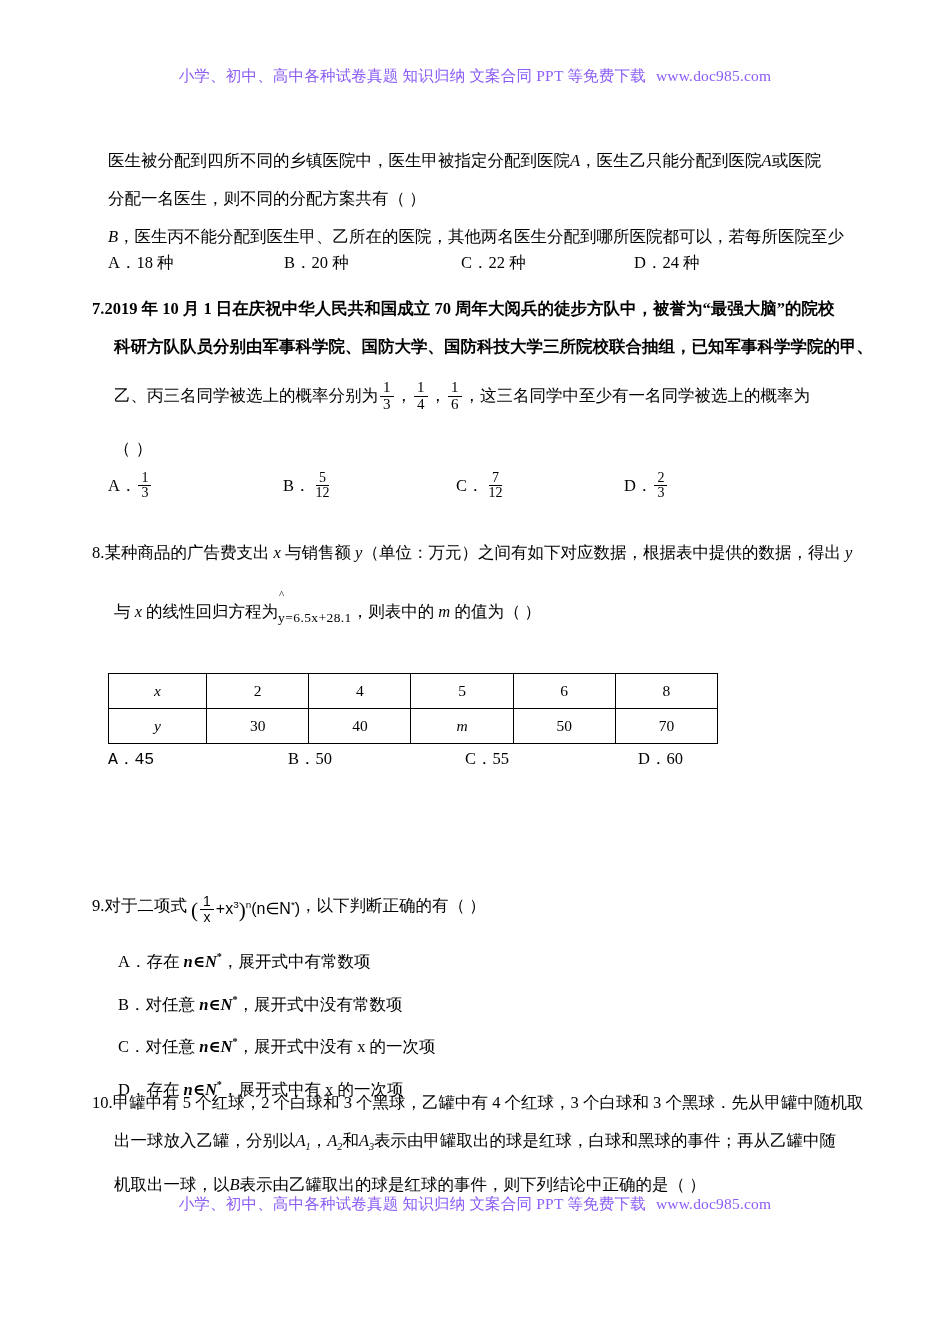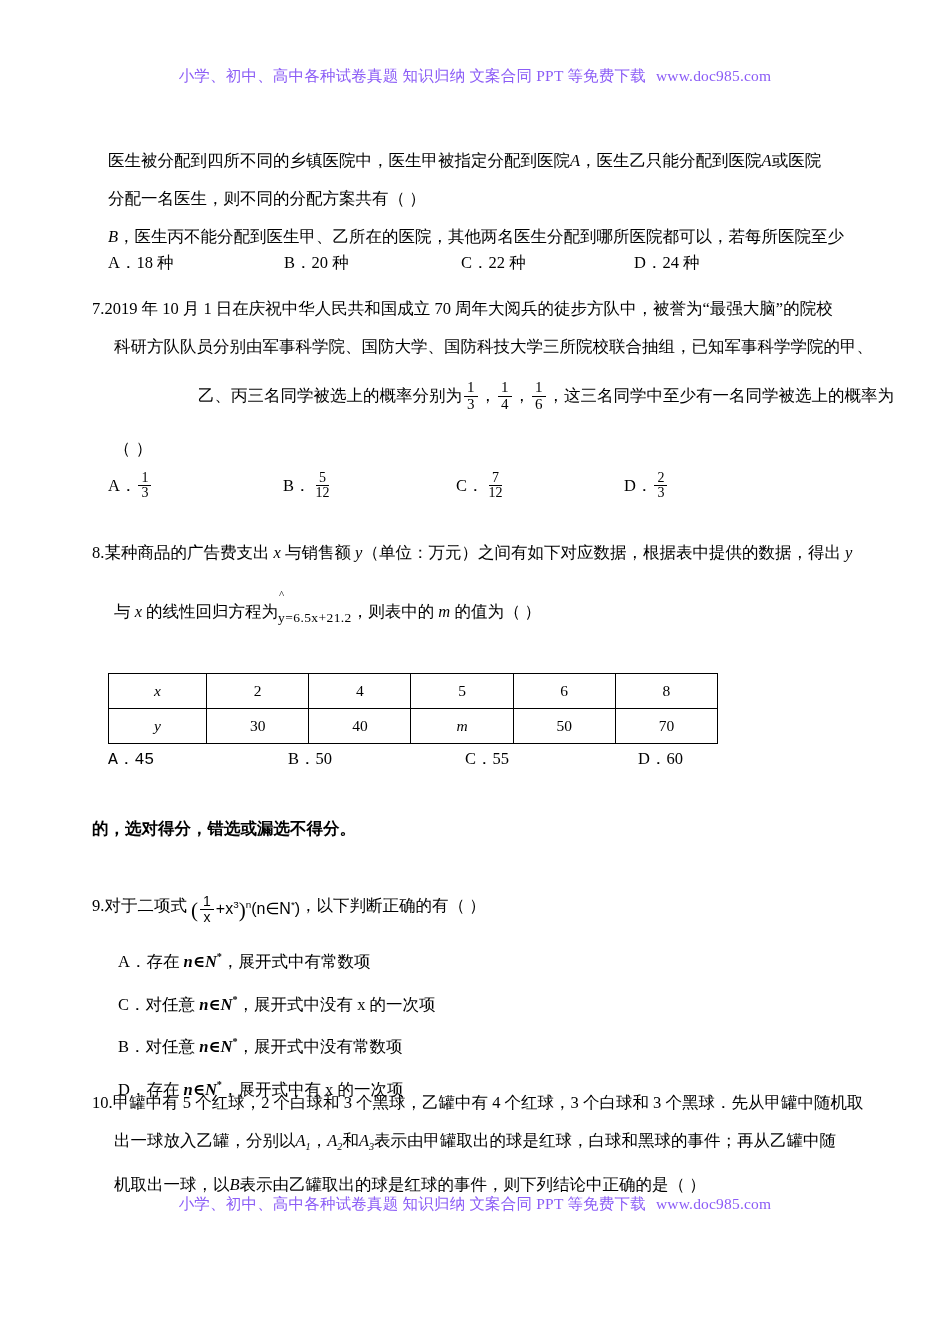--- a/index.html
+++ b/index.html
@@ -154,26 +154,26 @@
   <div class="q-block" id="q6" style="left:108px; top:142px; width:770px;">
     <div class="line"><span>医生被分配到四所不同的乡镇医院中，医生甲被指定分配到医院</span><span class="it">A</span><span>，医生乙只能分配到医院</span><span class="it">A</span><span>或医院</span></div>
     <div class="line"><span>分配一名医生，则不同的分配方案共有（    ）</span></div>
     <div class="line"><span class="it">B</span><span>，医生丙不能分配到医生甲、乙所在的医院，其他两名医生分配到哪所医院都可以，若每所医院至少</span></div>
   </div>
 
   <div class="opts" id="q6-options" style="left:108px; top:252px;">
     <span class="opt" style="width:168px;"><span>A．</span><span>18 种</span></span><span class="opt" style="width:177px;margin-left:8px;"><span>B．</span><span>20 种</span></span><span class="opt" style="width:173px;"><span>C．</span><span>22 种</span></span><span class="opt"><span>D．</span><span>24 种</span></span>
   </div>
 
-  <div class="q-block" id="q7" style="left:92px; top:290px; width:790px;">
+  <div class="q-block" id="q7" style="left:92px; top:290px; width:790px;font-weight:bold;">
     <div class="line">7.2019 年 10 月 1 日在庆祝中华人民共和国成立 70 周年大阅兵的徒步方队中，被誉为“最强大脑”的院校</div>
     <div class="line indent">科研方队队员分别由军事科学院、国防大学、国防科技大学三所院校联合抽组，已知军事科学学院的甲、</div>
   </div>
 
-  <div class="q-block" style="left:114px; top:373px; width:780px; line-height:46px;text-align:right;">
+  <div class="q-block" style="left:114px; top:373px; width:780px; line-height:46px;">
     <div class="line"><span>乙、丙三名同学被选上的概率分别为</span><span class="frac">
           <span class="num">1</span>
           <span class="den">3</span>
         </span>，<span class="frac">
           <span class="num">1</span>
           <span class="den">4</span>
         </span>，<span class="frac">
           <span class="num">1</span>
           <span class="den">6</span>
         </span>，<span>这三名同学中至少有一名同学被选上的概率为</span></div>
@@ -197,21 +197,21 @@
           <span class="num">2</span>
           <span class="den">3</span>
         </span></span>
   </div>
 
   <div class="q-block" style="left:92px; top:534px; width:800px;">
     <div class="line"><span>8.某种商品的广告费支出</span> <span class="it">x</span> <span>与销售额</span> <span class="it">y</span><span>（单位：万元）之间有如下对应数据，根据表中提供的数据，得出</span> <span class="it">y</span></div>
   </div>
 
   <div class="q-block" style="left:114px; top:595px; width:700px; line-height:34px;">
-    <div class="line"><span>与</span> <span class="it">x</span> <span>的线性回归方程为</span><span class="regeq"><span class="hat">^</span><span>y=6.5x+21.2</span></span><span>，则表中的</span> <span class="it">m</span> <span>的值为（    ）</span></div>
+    <div class="line"><span>与</span> <span class="it">x</span> <span>的线性回归方程为</span><span class="regeq"><span class="hat">^</span><span>y=6.5x+28.1</span></span><span>，则表中的</span> <span class="it">m</span> <span>的值为（    ）</span></div>
   </div>
 
   <table id="regression-table">
     <tbody>
       <tr>
         <td class="rowhead"><span class="it">x</span></td>
         <td class="cell">2</td>
         <td class="cell">4</td>
         <td class="cell">5</td>
         <td class="cell">6</td>
@@ -226,34 +226,33 @@
         <td class="cell">70</td>
       </tr>
     </tbody>
   </table>
 
   <div class="opts" id="q8-options" style="left:108px; top:748px;">
     <span class="opt" style="width:168px;font-family:Liberation Mono, monospace;"><span>A．</span><span>45</span></span><span class="opt" style="width:177px;margin-left:12px;"><span>B．</span><span>50</span></span><span class="opt" style="width:173px;"><span>C．</span><span>55</span></span><span class="opt"><span>D．</span><span>60</span></span>
   </div>
 
   <div class="q-block bf" style="left:92px; top:810px; width:800px; line-height:38px;">
-    <div class="line">的，选对得分，错选或漏选不得分。</div>
   </div>
 
   <div class="q-block" style="left:92px; top:890px; width:700px; line-height:30px;">
     <div class="line"><span>9.对于二项式</span> <span class="binom"><span class="paren-big">(</span><span class="frac" style="font-size:14px;">
             <span class="num">1</span>
             <span class="den">x</span>
           </span><span>+</span><span>x</span><span class="sup">3</span><span class="paren-big">)</span><span class="sup">n</span><span>(n∈N</span><span class="sup">*</span><span>)</span></span><span>，以下判断正确的有（    ）</span></div>
   </div>
 
   <div class="q-block" style="left:118px; top:938px; width:700px; line-height:38px;">
     <div class="line"><span>A．</span><span>存在 </span><span class="nsym">n∈N</span><span class="sup bf">*</span><span>，展开式中有常数项</span></div>
+    <div class="line"><span>B．</span><span>对任意 </span><span class="nsym">n∈N</span><span class="sup bf">*</span><span>，展开式中没有常数项</span></div>
     <div class="line"><span>C．</span><span>对任意 </span><span class="nsym">n∈N</span><span class="sup bf">*</span><span>，展开式中没有 x 的一次项</span></div>
-    <div class="line"><span>B．</span><span>对任意 </span><span class="nsym">n∈N</span><span class="sup bf">*</span><span>，展开式中没有常数项</span></div>
     <div class="line"><span>D．</span><span>存在 </span><span class="nsym">n∈N</span><span class="sup bf">*</span><span>，展开式中有 x 的一次项</span></div>
   </div>
 
   <div class="q-block" style="left:92px; top:1084px; width:800px; line-height:38px;">
     <div class="line">10.甲罐中有 5 个红球，2 个白球和 3 个黑球，乙罐中有 4 个红球，3 个白球和 3 个黑球．先从甲罐中随机取</div>
     <div class="line indent"><span>出一球放入乙罐，分别以</span><span class="it">A</span><span class="sub it">1</span><span>，</span><span class="it">A</span><span class="sub it">2</span><span>和</span><span class="it">A</span><span class="sub it">3</span><span>表示由甲罐取出的球是红球，白球和黑球的事件；再从乙罐中随</span></div>
     <div class="line indent"><span>机取出一球，以</span><span class="it">B</span><span>表示由乙罐取出的球是红球的事件，则下列结论中正确的是（    ）</span></div>
   </div>
 
   <div class="watermark" id="footer-watermark">

